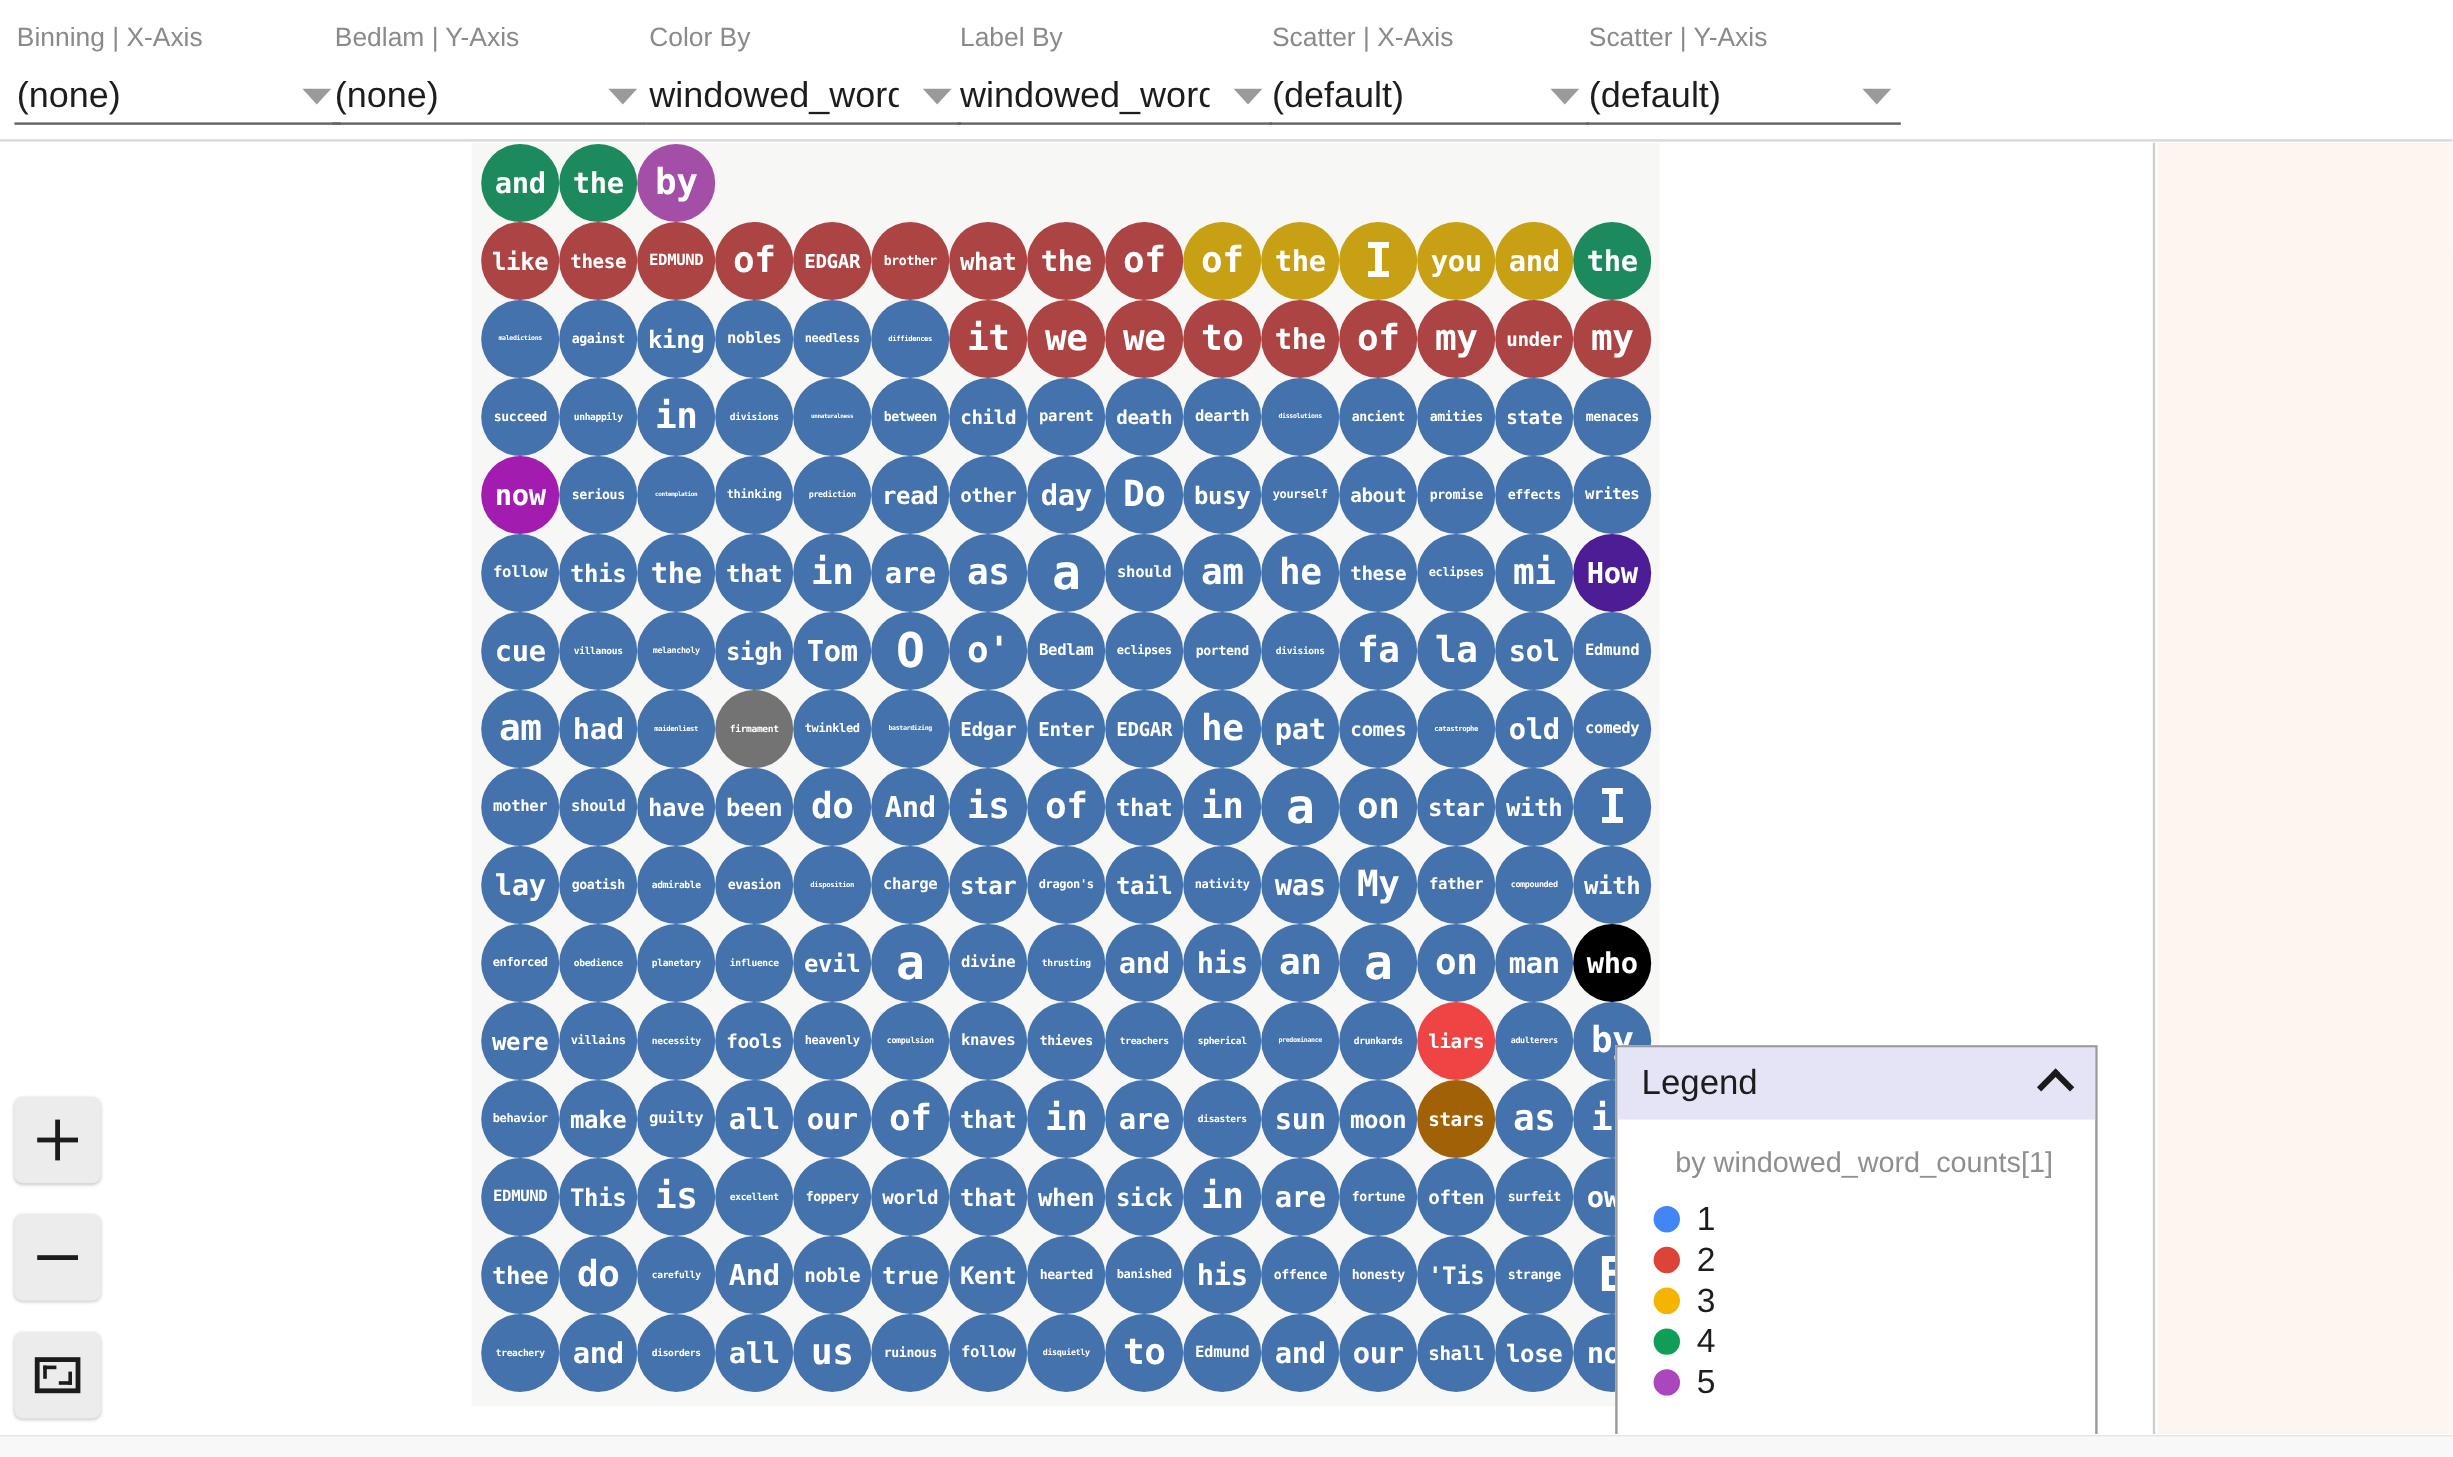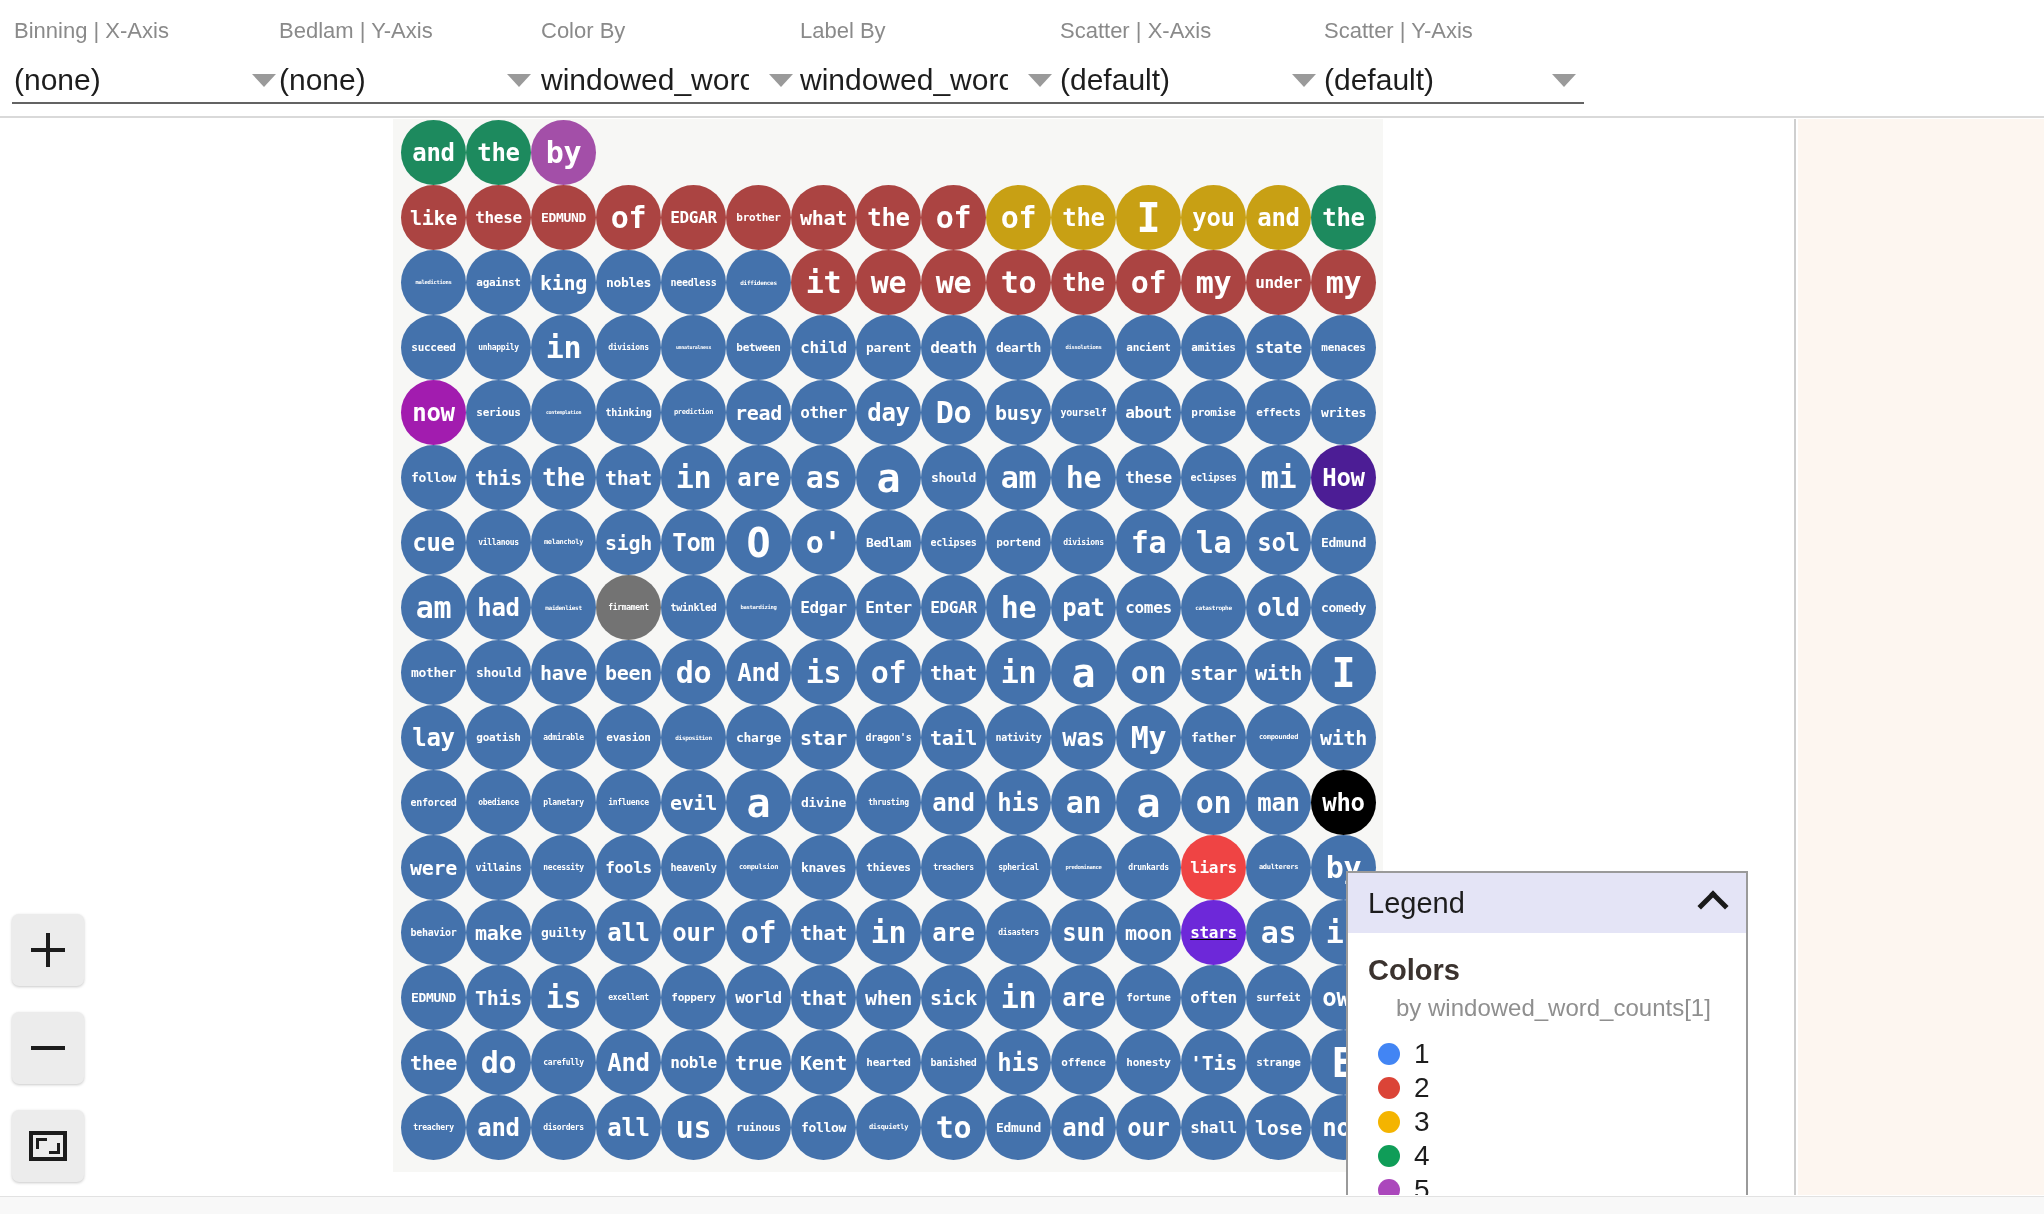--- a/index.html
+++ b/index.html
@@ -845,21 +845,21 @@
           </div>
           <div class="bub l9" style="background: rgb(68, 114, 172);">
             <span>disasters</span>
           </div>
           <div class="bub l3" style="background: rgb(68, 114, 172);">
             <span>sun</span>
           </div>
           <div class="bub l4" style="background: rgb(68, 114, 172);">
             <span>moon</span>
           </div>
-          <div class="bub l5" style="background: #6d28d9; text-decoration: underline;">
+          <div class="bub l5" style="background: #a16207;">
             <span>stars</span>
           </div>
           <div class="bub l2" style="background: rgb(68, 114, 172);">
             <span>as</span>
           </div>
           <div class="bub l2" style="background: rgb(68, 114, 172);">
             <span>if</span>
           </div>
           <div class="bub empty"></div>
         </div>
@@ -1020,21 +1020,20 @@
         <span class="ic-fit"></span>
       </div>
     </div>
 
     <div class="legend">
       <div class="legend-header">
         <span class="legend-title">Legend</span>
         <span class="chev"></span>
       </div>
       <div class="legend-body">
-        <div class="legend-section-title">Colors</div>
         <div class="legend-subtitle">by windowed_word_counts[1]</div>
         <div class="legend-items" id="legend-items">
             <div class="legend-item">
               <span class="swatch" style="background: rgb(66, 133, 244);"></span>
               <span class="legend-item-label">1</span>
             </div>
             <div class="legend-item">
               <span class="swatch" style="background: rgb(219, 68, 55);"></span>
               <span class="legend-item-label">2</span>
             </div>

